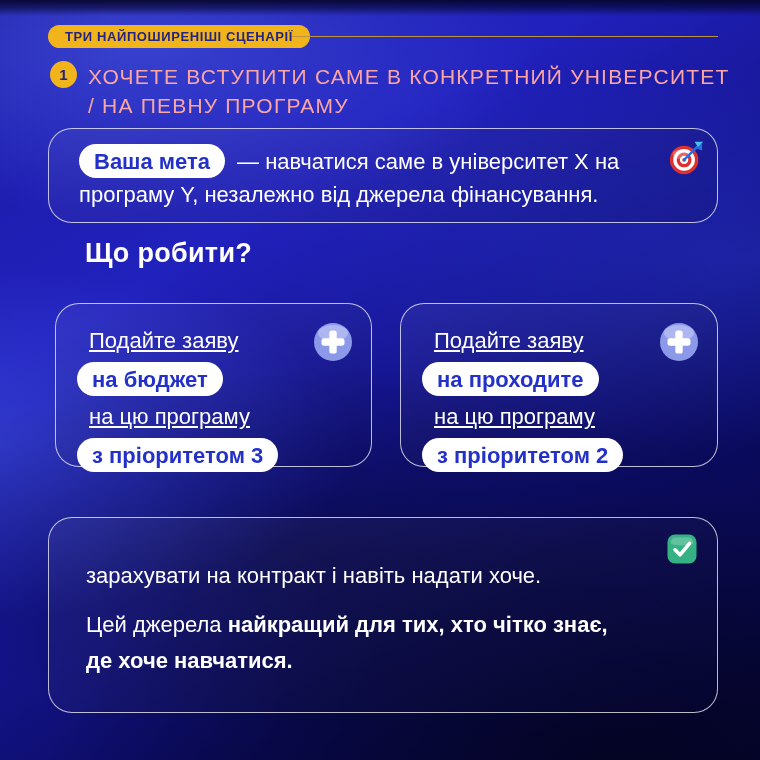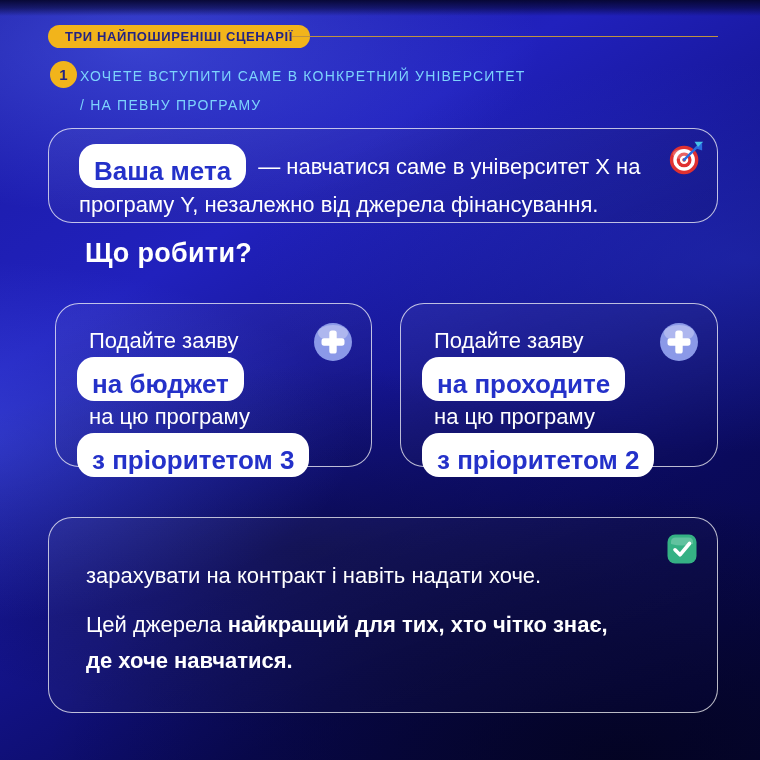--- a/index.html
+++ b/index.html
@@ -28,46 +28,46 @@
     position:absolute;top:36px;left:292px;right:42px;height:1px;
     background:#BE9340;
   }
   
   .num-circle{
     position:absolute;left:50px;top:61px;width:27px;height:27px;border-radius:50%;
     background:#F2B41B;color:#232384;font-size:15px;font-weight:700;
     display:flex;align-items:center;justify-content:center;
   }
   .heading-text{
-    position:absolute;left:80px;top:62px;
-    color:#7dd3fc;font-size:14px;font-weight:500;letter-spacing:1.2px;line-height:29px;
+    position:absolute;left:88px;top:62px;
+    color:#fca5a5;font-size:21px;font-weight:500;letter-spacing:1.2px;line-height:29px;
   }
   
   .card{
     position:absolute;border:1.5px solid rgba(255,255,255,.72);border-radius:24px;
     background:linear-gradient(160deg, rgba(255,255,255,.05), rgba(8,8,70,.18));
     box-sizing:border-box;
   }
   .goal-card{left:48px;top:128px;width:670px;height:95px;}
   .goal-body{position:absolute;left:30px;top:15px;color:#fff;font-size:22px;line-height:33px;}
   .goal-line1{display:flex;align-items:center;gap:12px;}
   .pill{
     background:#fff;color:#2431C9;font-weight:700;border-radius:17px;
     display:inline-flex;align-items:center;justify-content:center;
-    padding:14px 15px 3px;font-size:26px;line-height:27px;white-space:nowrap;
+    padding:4px 15px 3px;font-size:22px;line-height:27px;white-space:nowrap;
   }
   .goal-icon{position:absolute;right:12px;top:10px;width:38px;height:38px;}
   .section-title{
     position:absolute;left:85px;top:238px;color:#fff;font-size:27px;font-weight:800;letter-spacing:.3px;
   }
   .action-card{top:303px;width:317px;height:164px;}
   .action-card.left{left:55px;}
   .action-card.right{left:400px;width:318px;}
   .action-body{position:absolute;left:33px;top:22px;color:#fff;font-size:22px;}
-  .action-row{height:30px;display:flex;align-items:center;margin-bottom:8px;}
+  .action-row{height:30px;display:flex;align-items:center;margin-bottom:8px;text-decoration:underline;}
   .action-row .pill{margin-left:-12px;}
   .plus-icon{position:absolute;right:18px;top:18px;width:40px;height:40px;}
   .note-card{left:48px;top:517px;width:670px;height:196px;}
   .note-body{position:absolute;left:37px;top:40px;color:#fff;font-size:22px;line-height:36px;}
   .note-p2{margin-top:13px;}
   .note-body b{font-weight:700;}
   .check-icon{position:absolute;right:20px;top:16px;width:30px;height:30px;}
 </style>
 </head>
 <body>

